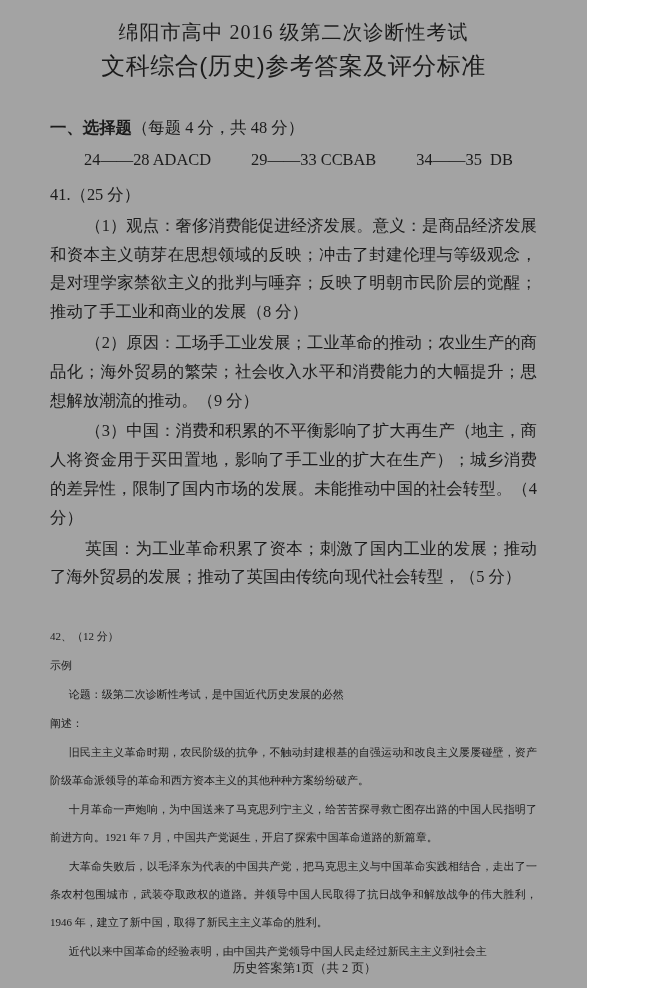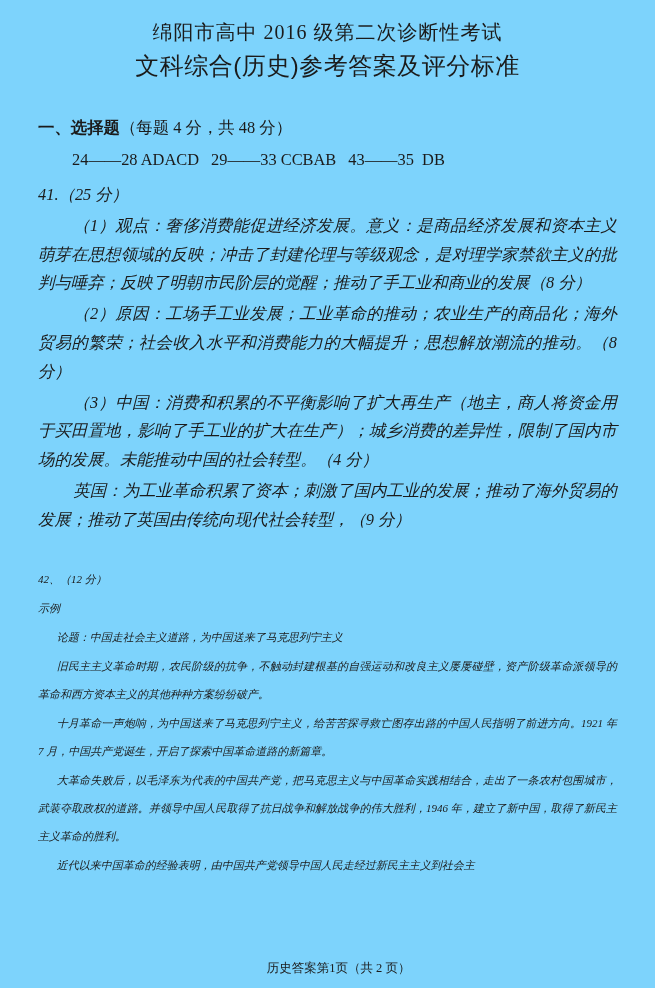--- a/index.html
+++ b/index.html
@@ -8,80 +8,79 @@
     background: #ffffff;
   }
   body {
     width: 655px;
     height: 988px;
     font-family: "Liberation Serif", "DejaVu Serif", serif;
     color: #1b1b1b;
   }
   .page {
     position: relative;
-    width: 655px;
+    width: 587px;
     height: 988px;
-    background: #7dd3fc;
+    background: #a3a3a3;
     overflow: hidden;
   }
   .titles {
     padding-top: 18px;
     text-align: center;
   }
   .title1 {
     font-size: 20px;
     line-height: 28px;
     letter-spacing: 1px;
   }
   .title2 {
     margin-top: 2px;
     font-size: 24px;
     line-height: 36px;
     font-weight: 400;
     font-family: "Liberation Sans", "DejaVu Sans", sans-serif;
     letter-spacing: 0.5px;
   }
   main {
-    margin: 0 38px;
+    margin: 0 50px;
   }
   .hei {
     font-weight: 700;
     font-family: "Liberation Sans", "DejaVu Sans", sans-serif;
   }
   .sec1-head {
     margin: 30px 0 0 0;
     font-size: 16.4px;
     line-height: 27px;
   }
   .answers {
     margin: 6px 0 0 0;
     padding-left: 34px;
     font-size: 16.4px;
     line-height: 26px;
     display: flex;
-    gap: 12px;
+    gap: 40px;
     white-space: pre-wrap;
   }
   .sec2-head {
     margin: 4px 0 0 0;
     font-size: 16.4px;
     line-height: 28px;
     text-align: justify;
     text-justify: inter-ideograph;
   }
   .q41 {
     margin-top: 8px;
     font-size: 16.4px;
     line-height: 28.8px;
   }
   .q41 p, .q42 p {
     margin: 0;
     text-align: justify;
     text-justify: inter-ideograph;
-    font-style: italic;
   }
   .q41 p + p { margin-top: 2px; }
   .q-head { text-indent: 0; }
   .indent { text-indent: 2.15em; }
   .q42 {
     margin-top: 30px;
     font-size: 11px;
     line-height: 28px;
   }
   .q42 p + p { margin-top: 1px; }
@@ -109,36 +108,37 @@
 
   <main>
 
     <p class="sec1-head">
       <span class="hei">一、选择题</span><span>（每题 4 分，共 48 分）</span>
     </p>
 
     <div class="answers">
       <span>24——28 ADACD</span>
       <span>29——33 CCBAB</span>
-      <span>43——35  DB</span>
+      <span>34——35  DB</span>
     </div>
 
 
     <section class="q41">
       <p class="q-head">41.（25 分）</p>
       <p class="indent">（1）观点：奢侈消费能促进经济发展。意义：是商品经济发展和资本主义萌芽在思想领域的反映；冲击了封建伦理与等级观念，是对理学家禁欲主义的批判与唾弃；反映了明朝市民阶层的觉醒；推动了手工业和商业的发展（8 分）</p>
-      <p class="indent">（2）原因：工场手工业发展；工业革命的推动；农业生产的商品化；海外贸易的繁荣；社会收入水平和消费能力的大幅提升；思想解放潮流的推动。（8 分）</p>
+      <p class="indent">（2）原因：工场手工业发展；工业革命的推动；农业生产的商品化；海外贸易的繁荣；社会收入水平和消费能力的大幅提升；思想解放潮流的推动。（9 分）</p>
       <p class="indent">（3）中国：消费和积累的不平衡影响了扩大再生产（地主，商人将资金用于买田置地，影响了手工业的扩大在生产）；城乡消费的差异性，限制了国内市场的发展。未能推动中国的社会转型。（4 分）</p>
-      <p class="indent">英国：为工业革命积累了资本；刺激了国内工业的发展；推动了海外贸易的发展；推动了英国由传统向现代社会转型，（9 分）</p>
+      <p class="indent">英国：为工业革命积累了资本；刺激了国内工业的发展；推动了海外贸易的发展；推动了英国由传统向现代社会转型，（5 分）</p>
     </section>
 
     <section class="q42">
       <p class="q-head">42、（12 分）</p>
       <p class="q-head">示例</p>
-      <p class="indent">论题：中国走社会主义道路，为中国送来了马克思列宁主义</p>
+      <p class="indent">论题：级第二次诊断性考试，是中国近代历史发展的必然</p>
+      <p class="q-head">阐述：</p>
       <p class="indent">旧民主主义革命时期，农民阶级的抗争，不触动封建根基的自强运动和改良主义屡屡碰壁，资产阶级革命派领导的革命和西方资本主义的其他种种方案纷纷破产。</p>
       <p class="indent">十月革命一声炮响，为中国送来了马克思列宁主义，给苦苦探寻救亡图存出路的中国人民指明了前进方向。1921 年 7 月，中国共产党诞生，开启了探索中国革命道路的新篇章。</p>
       <p class="indent">大革命失败后，以毛泽东为代表的中国共产党，把马克思主义与中国革命实践相结合，走出了一条农村包围城市，武装夺取政权的道路。并领导中国人民取得了抗日战争和解放战争的伟大胜利，1946 年，建立了新中国，取得了新民主主义革命的胜利。</p>
       <p class="indent">近代以来中国革命的经验表明，由中国共产党领导中国人民走经过新民主主义到社会主</p>
     </section>
 
   </main>
 
   <footer>
     <span>历史答案第1页（共 2 页）</span>

